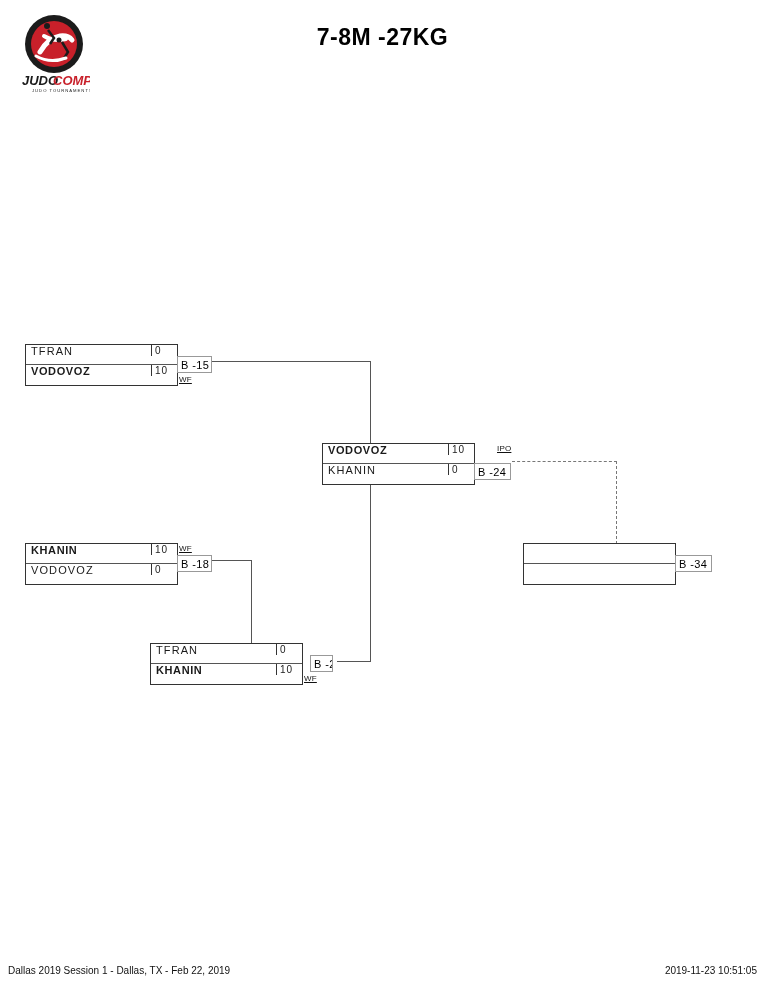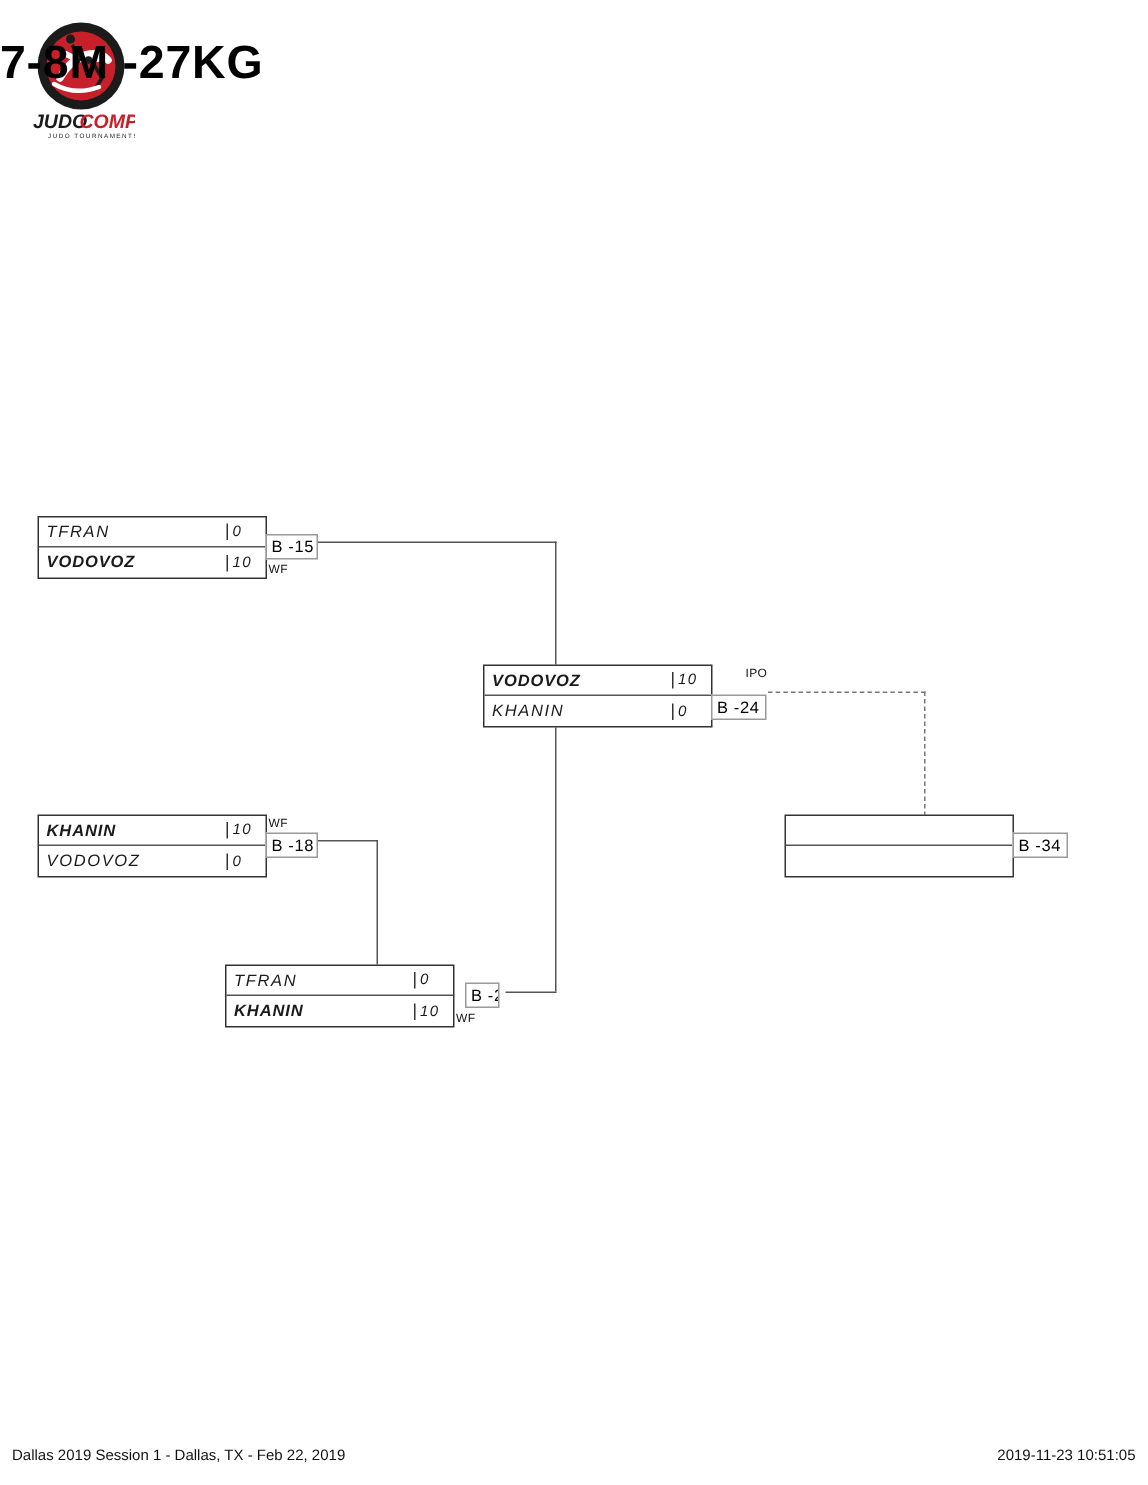--- a/index.html
+++ b/index.html
@@ -12,39 +12,39 @@
   }
   .sheet{position:absolute;inset:0;}
 
   
   .logo{position:absolute;left:18px;top:12px;width:72px;height:82px;}
   .logo svg{display:block;}
 
   
   .title{
     position:absolute;left:0;top:24px;width:765px;
-    font-size:31px;font-weight:bold;letter-spacing:.5px;
+    text-align:center;
+    font-size:23px;font-weight:bold;letter-spacing:.5px;
     color:#000;
   }
 
   
   .match{position:absolute;}
   .mbox{
     position:absolute;left:0;top:0;
     border:1px solid #333;
     box-sizing:border-box;
     background:#fff;
   }
   .row{
     position:relative;
     height:20px;
     box-sizing:border-box;
     display:flex;
-    align-items:center;
-    font-style:italic;
+    align-items:flex-start;
   }
   .row.top{border-bottom:1px solid #555;}
   .name{
     flex:1 1 auto;
     display:flex;align-items:center;
     padding-left:5px;
     font-size:11px;
     letter-spacing:1.1px;
     white-space:nowrap;
     overflow:hidden;
@@ -73,20 +73,21 @@
     overflow:hidden;
     white-space:nowrap;
   }
   
   .res{
     position:absolute;
     font-size:8px;
     letter-spacing:.2px;
     color:#111;
     white-space:nowrap;
+    text-decoration:underline;
   }
 
   
   .ln{position:absolute;background:#555;}
   .lnh{height:1px;}
   .lnv{width:1px;}
   .dash-h{
     position:absolute;height:0;
     border-top:1px dashed #777;
   }

